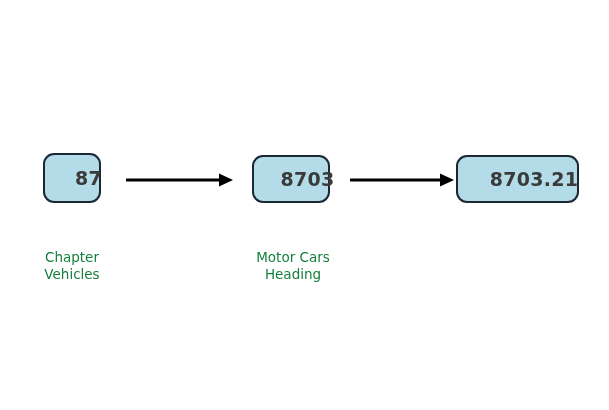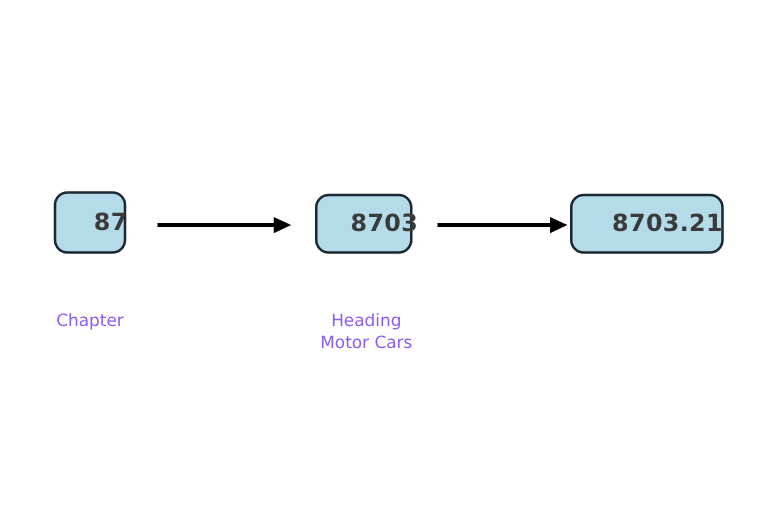--- a/index.html
+++ b/index.html
@@ -52,21 +52,21 @@
 
   
   .box-chapter    { left: 43px;  top: 153px; width: 58px;  height: 50px; }
   .box-heading    { left: 252px; top: 155px; width: 78px;  height: 48px; }
   .box-subheading { left: 456px; top: 155px; width: 123px; height: 48px; }
 
   
   .node-caption {
     position: absolute;
     text-align: center;
-    color: #8b5cf6;
+    color: #15803d;
     font-size: 13.5px;
     line-height: 17px;
     white-space: nowrap;
   }
   .caption-chapter    { left: 12px;  top: 249px; width: 120px; }
   .caption-heading    { left: 233px; top: 249px; width: 120px; }
   .caption-subheading { left: 433px; top: 249px; width: 170px; }
 
   .caption-line { display: block; }
 
@@ -90,39 +90,40 @@
 <body>
 
 <div id="diagram-canvas">
 
   <div class="node-group">
     <div class="code-box box-chapter">
       <span class="code-box-label">87</span>
     </div>
     <div class="node-caption caption-chapter">
       <span class="caption-line">Chapter</span>
+      <span class="caption-line">Vehicles</span>
     </div>
   </div>
 
   <div class="arrow-connector arrow-1">
     <svg viewBox="0 0 110 24" preserveAspectRatio="none" aria-hidden="true">
       <g>
         <line x1="1" y1="12" x2="96" y2="12" stroke="#000000" stroke-width="3.2"></line>
         <polygon points="94,5.5 108,12 94,18.5" fill="#000000"></polygon>
       </g>
     </svg>
   </div>
 
   <div class="node-group">
     <div class="code-box box-heading">
       <span class="code-box-label">8703</span>
     </div>
     <div class="node-caption caption-heading">
+      <span class="caption-line">Motor Cars</span>
       <span class="caption-line">Heading</span>
-      <span class="caption-line">Motor Cars</span>
     </div>
   </div>
 
   <div class="arrow-connector arrow-2">
     <svg viewBox="0 0 108 24" preserveAspectRatio="none" aria-hidden="true">
       <g>
         <line x1="1" y1="12" x2="93" y2="12" stroke="#000000" stroke-width="3.2"></line>
         <polygon points="91,5.5 105,12 91,18.5" fill="#000000"></polygon>
       </g>
     </svg>

